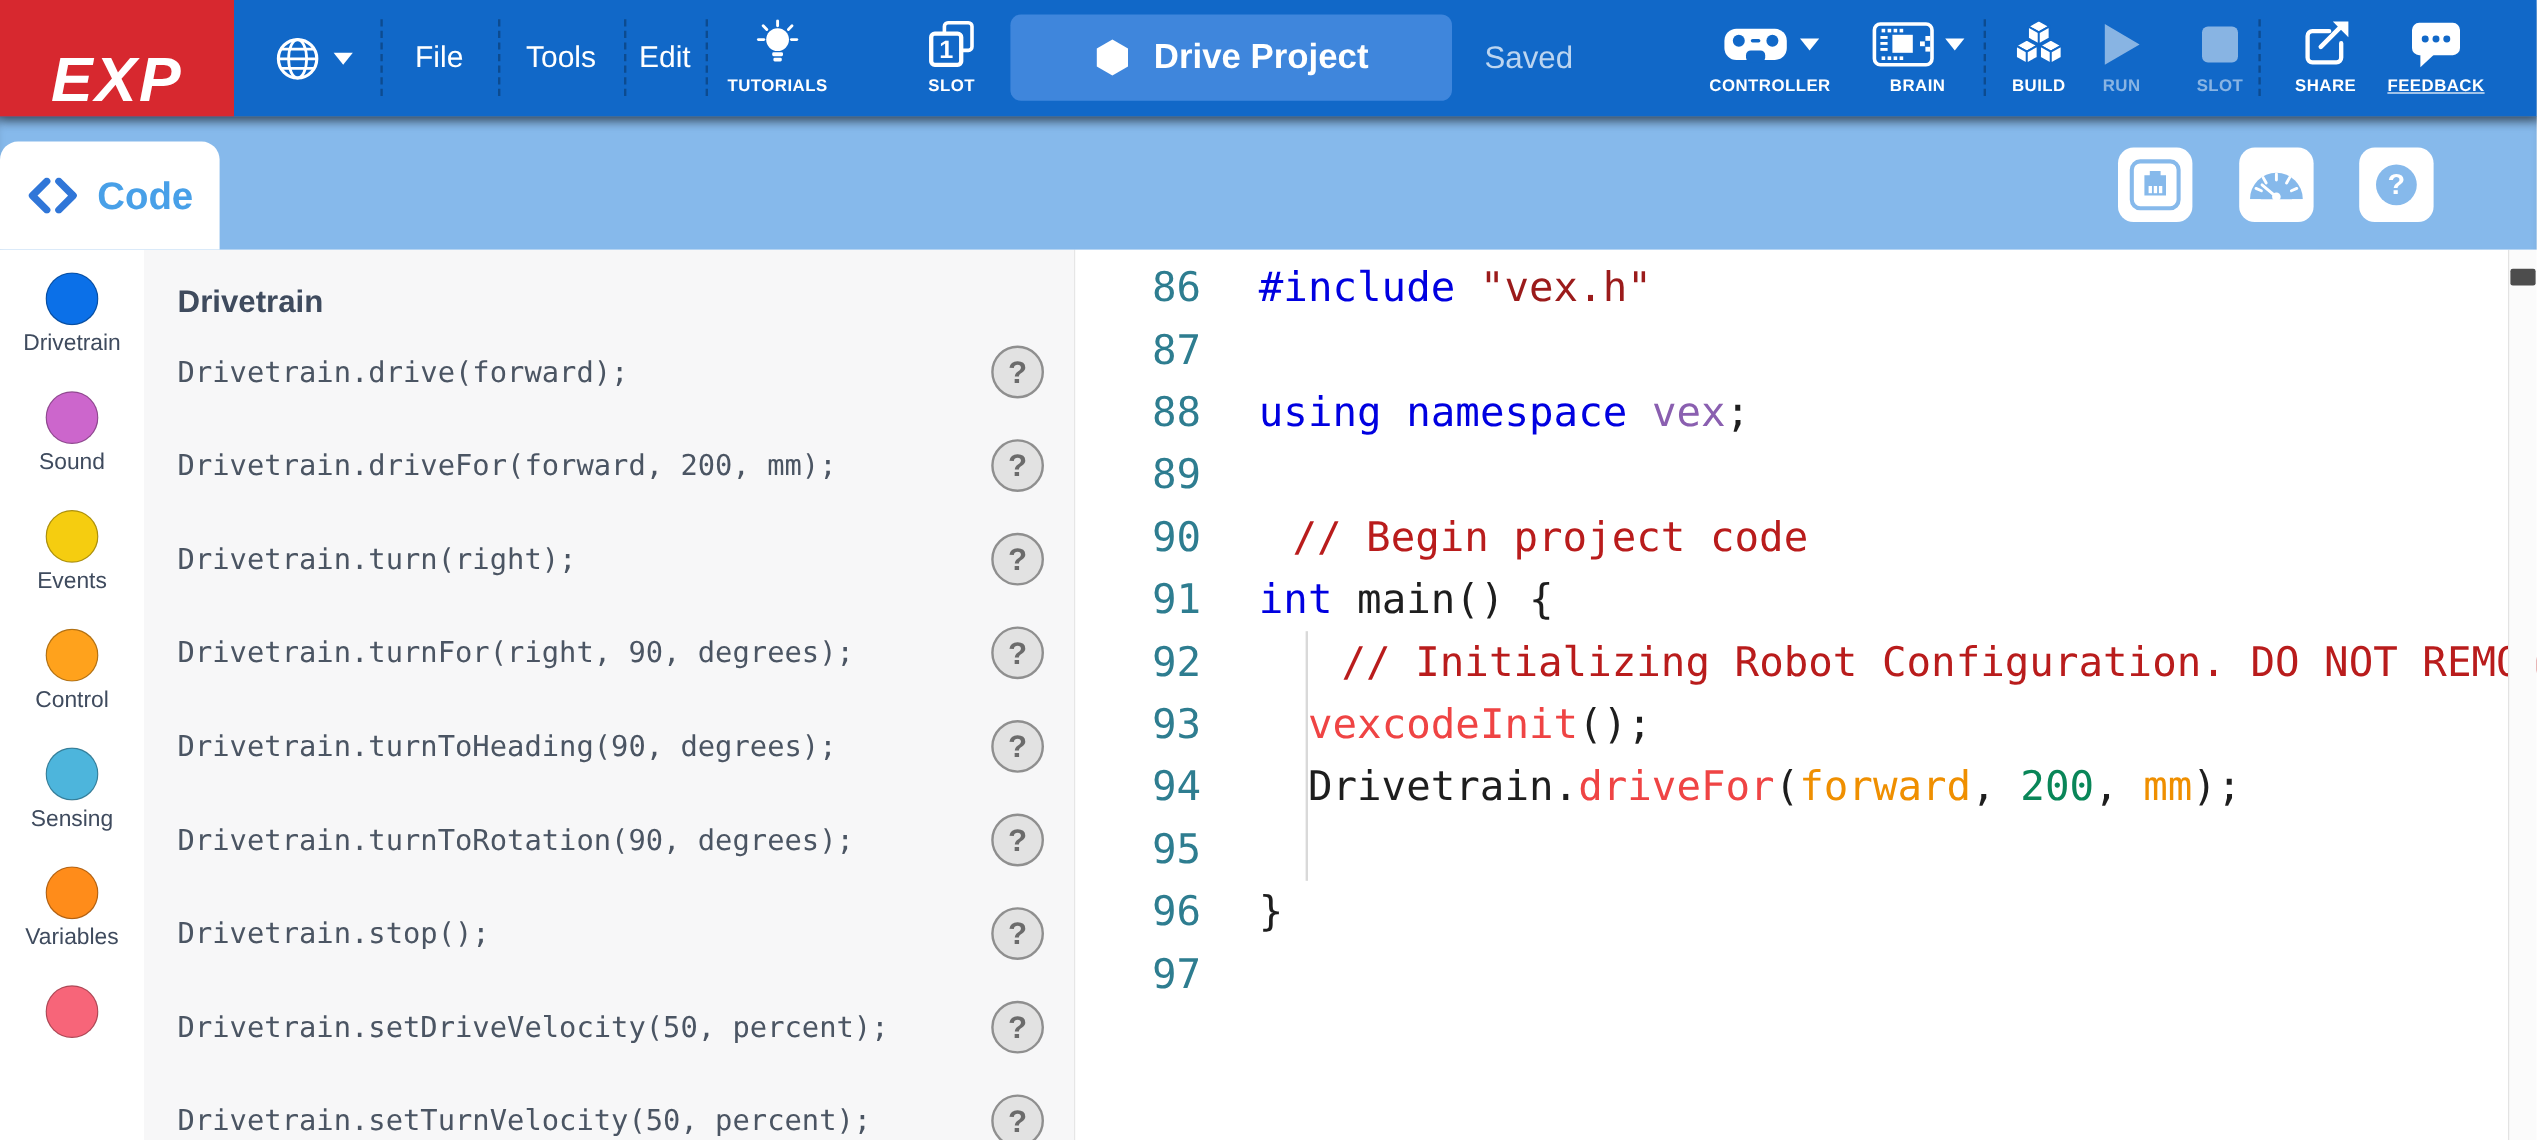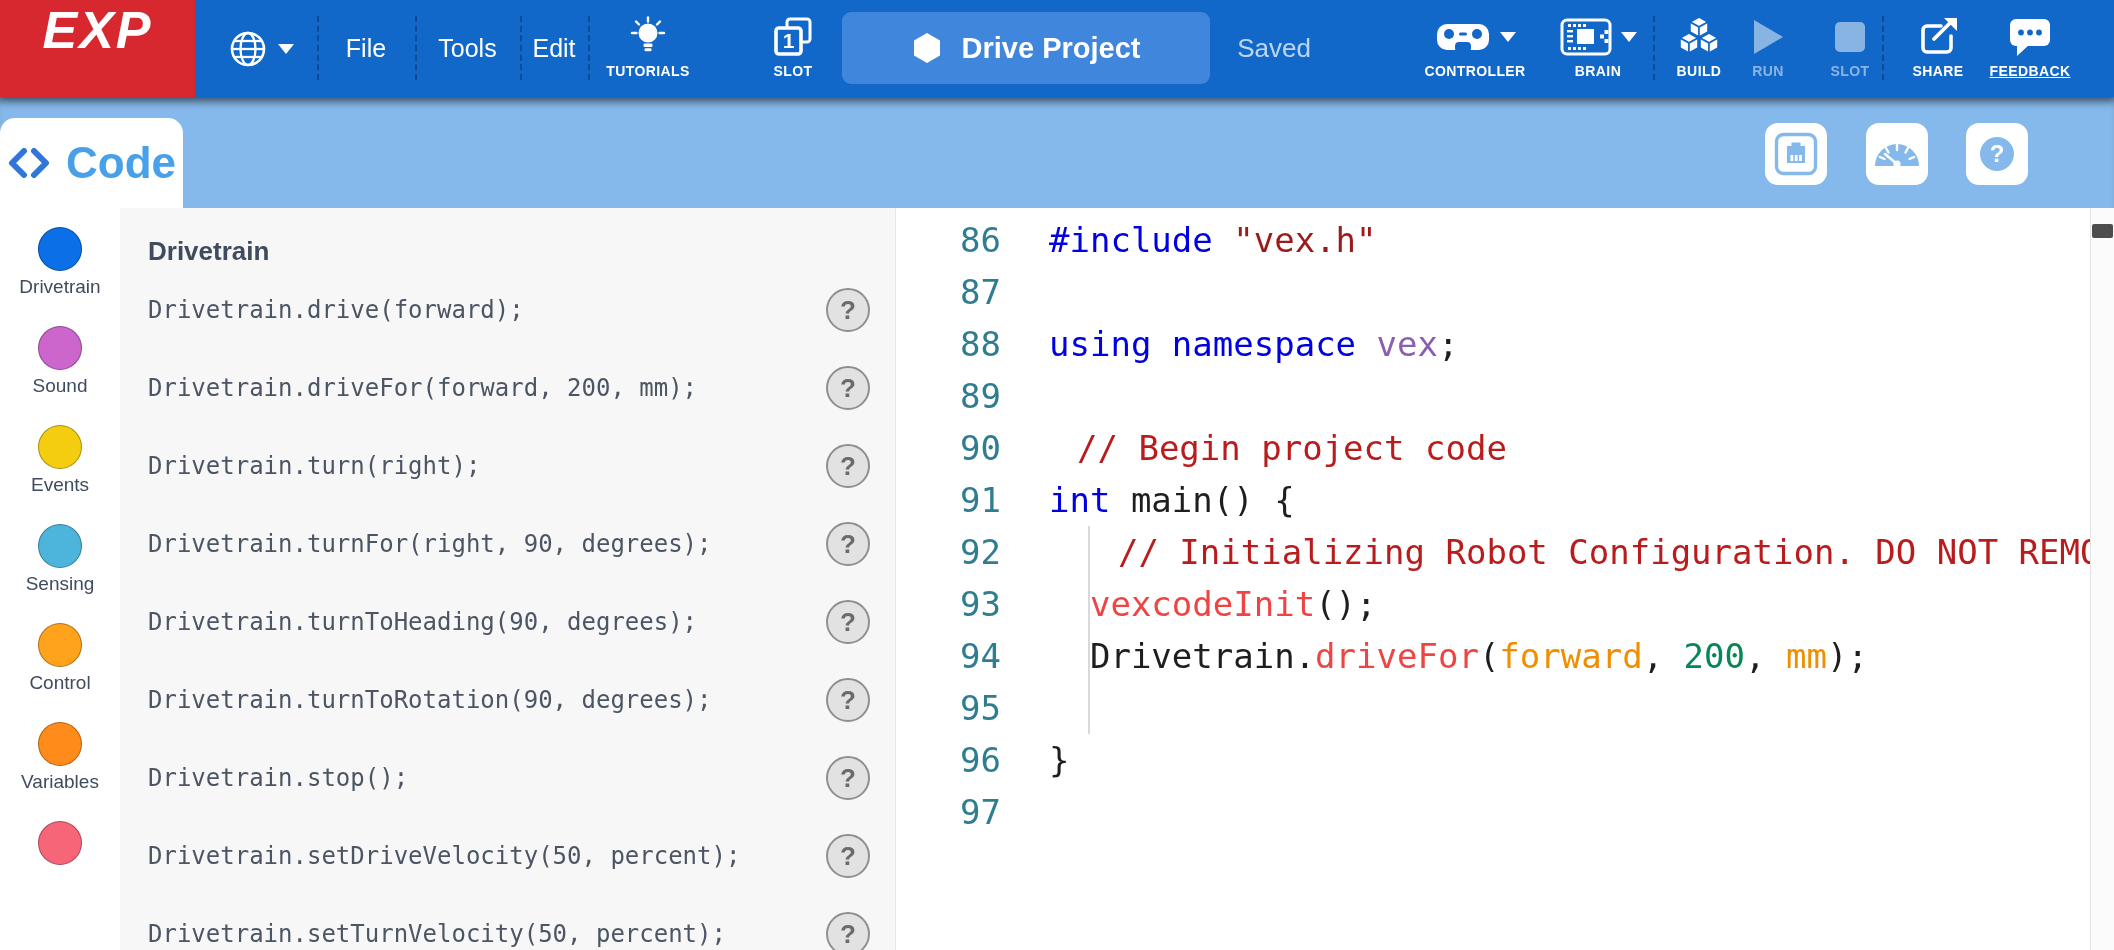--- a/index.html
+++ b/index.html
@@ -4,21 +4,21 @@
 <style>
   * { margin:0; padding:0; box-sizing:border-box; }
   html,body { width:2114px; height:950px; overflow:hidden; background:#fff;
               font-family:"Liberation Sans", sans-serif; }
   .screen { position:relative; width:2114px; height:950px; overflow:hidden; }
 
   
   .topbar { position:absolute; top:0; left:0; width:2114px; height:97px;
             background:#1168c8; z-index:30; box-shadow:0 4px 8px rgba(0,0,0,.35); }
   .logo { position:absolute; left:0; top:0; width:195px; height:97px; background:#d7282f;
-          display:flex; align-items:flex-start; justify-content:center;
+          display:flex; align-items:flex-end; justify-content:center;
           color:#fff; font-size:52px; font-weight:800; font-style:italic;
           letter-spacing:2px; transform:skew(0deg); }
   .tb-menu { position:absolute; top:0; height:97px; line-height:97px; text-align:center;
              color:#fff; font-size:25px; cursor:default; }
   .tb-sep { position:absolute; top:16px; height:64px; width:0;
             border-left:2px dashed rgba(0,0,0,.28); }
   .tb-item { position:absolute; top:0; height:97px; display:flex; flex-direction:column;
              align-items:center; padding-top:13px; color:#fff; }
   .tb-item .ic { height:47px; display:flex; align-items:center; justify-content:center; gap:9px; }
   .tb-label { font-size:14px; font-weight:bold; letter-spacing:.4px; margin-top:3px; white-space:nowrap; }
@@ -30,21 +30,21 @@
                  justify-content:center; gap:20px; color:#fff; font-size:29px; font-weight:600; }
   .saved { position:absolute; left:1222px; top:0; width:104px; height:97px; line-height:97px;
            text-align:center; color:rgba(255,255,255,.72); font-size:26px; }
 
   
   .subbar { position:absolute; top:97px; left:0; width:2114px; height:111px; background:#86b9eb;
             box-shadow:inset 0 9px 10px -6px rgba(0,0,0,.40); z-index:20; }
   .code-tab { position:absolute; left:0; top:21px; width:183px; height:90px; background:#fff;
               border-radius:15px 15px 0 0; display:flex; align-items:center;
               justify-content:center; gap:15px; }
-  .code-tab-label { color:#48a0e8; font-size:44px; font-weight:600; }
+  .code-tab-label { color:#48a0e8; font-size:32px; font-weight:600; }
   .sub-btn { position:absolute; top:26px; width:62px; height:62px; background:#fff;
              border-radius:13px; display:flex; align-items:center; justify-content:center; }
 
   
   .catbar { position:absolute; top:208px; left:0; width:120px; height:742px; background:#fff;
             padding-top:19px; overflow:hidden; z-index:5; }
   .cat-item { height:99px; display:flex; flex-direction:column; align-items:center; cursor:pointer; }
   .cat-circle { width:44px; height:44px; border-radius:50%; border:1.5px solid rgba(0,0,0,.30); }
   .cat-label { margin-top:5px; font-size:19px; color:#3f4b5e; }
 
@@ -312,26 +312,26 @@
         </div>
         <div class="cat-item">
           <div class="cat-circle" style="background: rgb(204, 102, 204);"></div>
           <div class="cat-label">Sound</div>
         </div>
         <div class="cat-item">
           <div class="cat-circle" style="background: rgb(245, 205, 16);"></div>
           <div class="cat-label">Events</div>
         </div>
         <div class="cat-item">
+          <div class="cat-circle" style="background: rgb(255, 162, 28);"></div>
+          <div class="cat-label">Control</div>
+        </div>
+        <div class="cat-item">
           <div class="cat-circle" style="background: rgb(77, 181, 220);"></div>
           <div class="cat-label">Sensing</div>
-        </div>
-        <div class="cat-item">
-          <div class="cat-circle" style="background: rgb(255, 162, 28);"></div>
-          <div class="cat-label">Control</div>
         </div>
         <div class="cat-item">
           <div class="cat-circle" style="background: rgb(255, 140, 26);"></div>
           <div class="cat-label">Variables</div>
         </div>
         <div class="cat-item">
           <div class="cat-circle" style="background: rgb(247, 101, 121);"></div>
           <div class="cat-label"></div>
         </div>
       </div>

